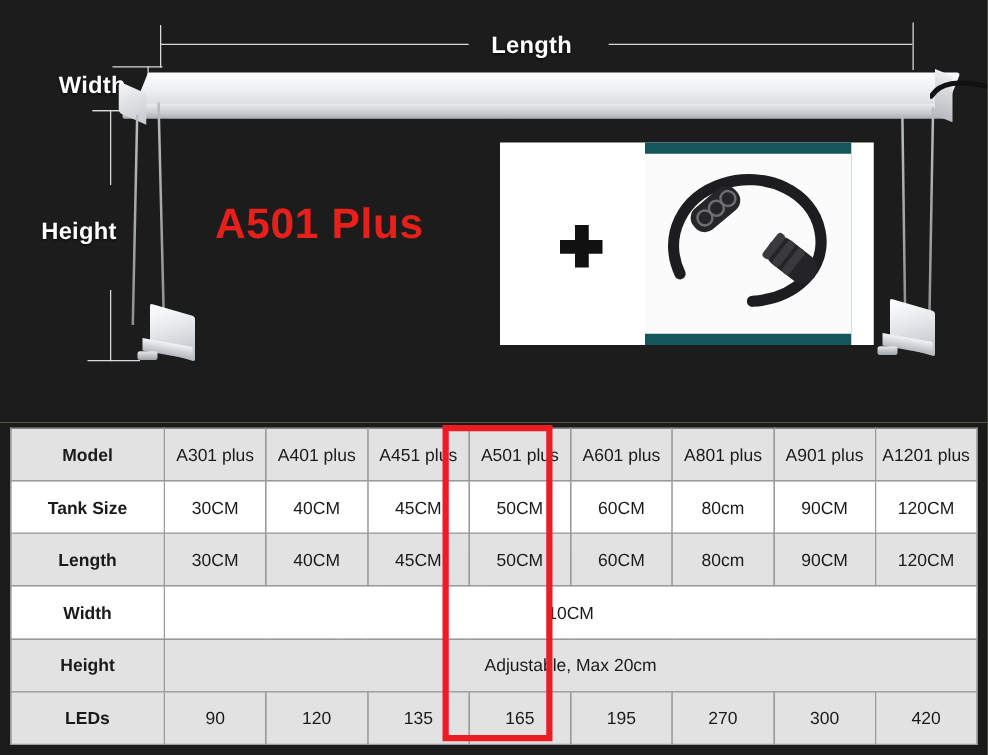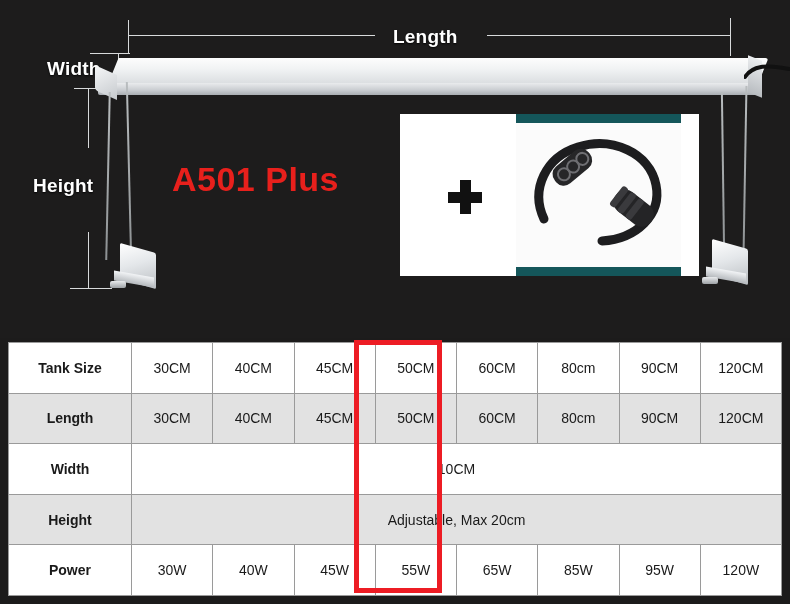--- a/index.html
+++ b/index.html
@@ -340,20 +340,31 @@
     <svg width="300" height="160" viewBox="0 0 300 160">
       <path d="M4 150 C 10 60, 90 10, 210 30" stroke="rgba(120,120,120,0.35)" stroke-width="5" fill="none"></path>
     </svg>
     <div class="wm-text">JFengLi</div>
   </div>
 
   <div id="spec-wrap">
     <table class="spec">
       <tbody>
 
+        <tr class="odd">
+          <td class="rowhead">Model</td>
+          <td>A301 plus</td>
+          <td>A401 plus</td>
+          <td>A451 plus</td>
+          <td>A501 plus</td>
+          <td>A601 plus</td>
+          <td>A801 plus</td>
+          <td>A901 plus</td>
+          <td>A1201 plus</td>
+        </tr>
 
         <tr class="even">
           <td class="rowhead">Tank Size</td>
           <td>30CM</td>
           <td>40CM</td>
           <td>45CM</td>
           <td>50CM</td>
           <td>60CM</td>
           <td>80cm</td>
           <td>90CM</td>
@@ -375,32 +386,32 @@
         <tr class="even">
           <td class="rowhead">Width</td>
           <td class="merged" colspan="8">10CM</td>
         </tr>
 
         <tr class="odd">
           <td class="rowhead">Height</td>
           <td class="merged" colspan="8">Adjustable, Max 20cm</td>
         </tr>
 
-        <tr class="even">
-          <td class="rowhead">Power</td>
-          <td>30W</td>
-          <td>40W</td>
-          <td>45W</td>
-          <td>55W</td>
-          <td>65W</td>
-          <td>85W</td>
-          <td>95W</td>
-          <td>120W</td>
-        </tr>
-
+
+        <tr class="odd">
+          <td class="rowhead">LEDs</td>
+          <td>90</td>
+          <td>120</td>
+          <td>135</td>
+          <td>165</td>
+          <td>195</td>
+          <td>270</td>
+          <td>300</td>
+          <td>420</td>
+        </tr>
 
       </tbody>
     </table>
   </div>
 
   <div id="highlight"></div>
 
 </div>
 
 </body></html>

